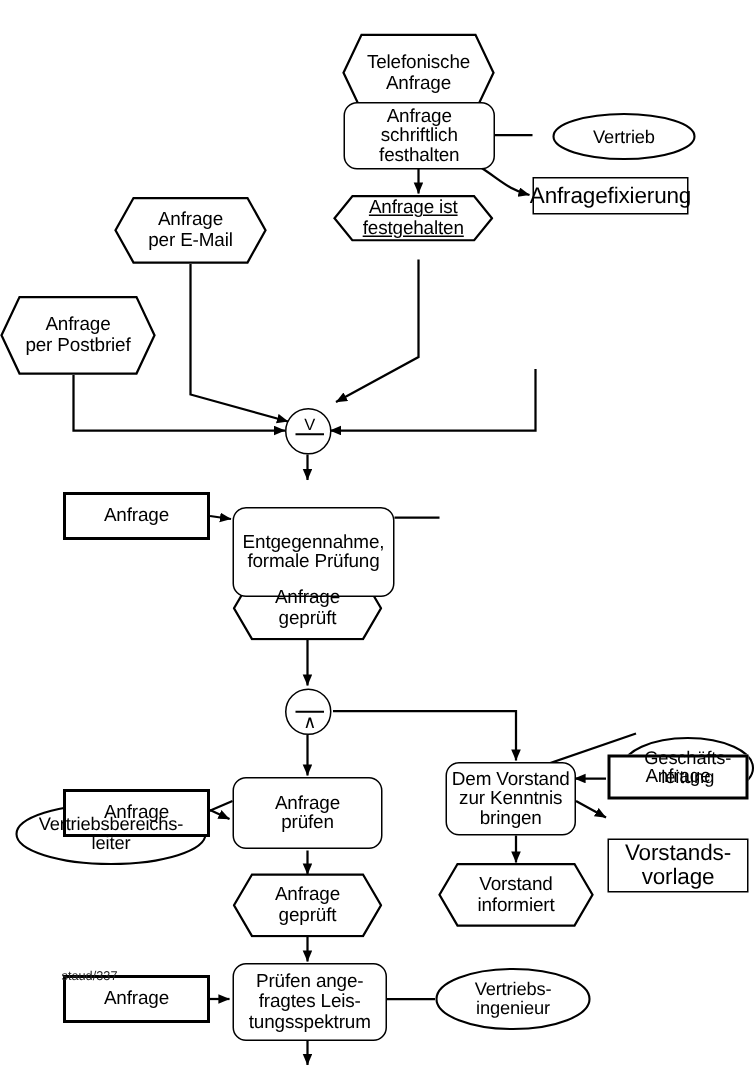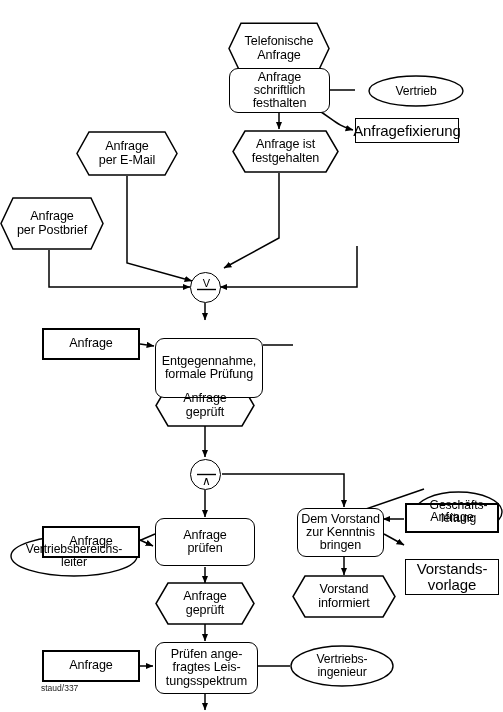--- a/index.html
+++ b/index.html
@@ -88,21 +88,21 @@
   </svg>
 
   <div class="nd evt" style="left:228px;top:2px;width:102px;height:53px;margin-top:20px;">
     <svg class="hexbg" viewBox="0 0 102 43" preserveAspectRatio="none">
         <polygon points="13,1 89,1 101,21.5 89,42 13,42 1,21.5" fill="#fff" stroke="#000" stroke-width="1.5" vector-effect="non-scaling-stroke"></polygon>
       </svg>
     <span class="lbl">Telefonische
 Anfrage</span>
   </div>
 
-  <div class="nd evt" style="left:232px;top:130px;width:107px;height:43px;">
+  <div class="nd evt" style="left:222px;top:130px;width:107px;height:31px;text-decoration:underline;">
     <svg class="hexbg" viewBox="0 0 107 43" preserveAspectRatio="none">
         <polygon points="13,1 94,1 106,21.5 94,42 13,42 1,21.5" fill="#fff" stroke="#000" stroke-width="1.5" vector-effect="non-scaling-stroke"></polygon>
       </svg>
     <span class="lbl">Anfrage ist
 festgehalten</span>
   </div>
 
   <div class="nd evt" style="left:76px;top:131px;width:102px;height:45px;">
     <svg class="hexbg" viewBox="0 0 102 45" preserveAspectRatio="none">
         <polygon points="13,1 89,1 101,22.5 89,44 13,44 1,22.5" fill="#fff" stroke="#000" stroke-width="1.5" vector-effect="non-scaling-stroke"></polygon>
@@ -238,15 +238,15 @@
   </div>
 
   <div class="nd conn" style="left:190px;top:459px;width:31px;height:31px;">
     <svg viewBox="0 0 31 31" style="position:absolute;left:0;top:0;width:31px;height:31px;">
       <line x1="6" y1="14.5" x2="25" y2="14.5" stroke="#000" stroke-width="1.4"></line>
       <text x="15.5" y="25" text-anchor="middle" font-family="Liberation Sans, sans-serif" font-size="12" fill="#000">∧</text>
     </svg>
     <span class="sym" style="visibility:hidden;">∧</span>
   </div>
 
-  <div class="watermark" style="left:41px;top:683px;">staud/337</div>
+  <div class="watermark" style="left:41px;top:645px;">staud/337</div>
 
 </div>
 
 </body></html>

